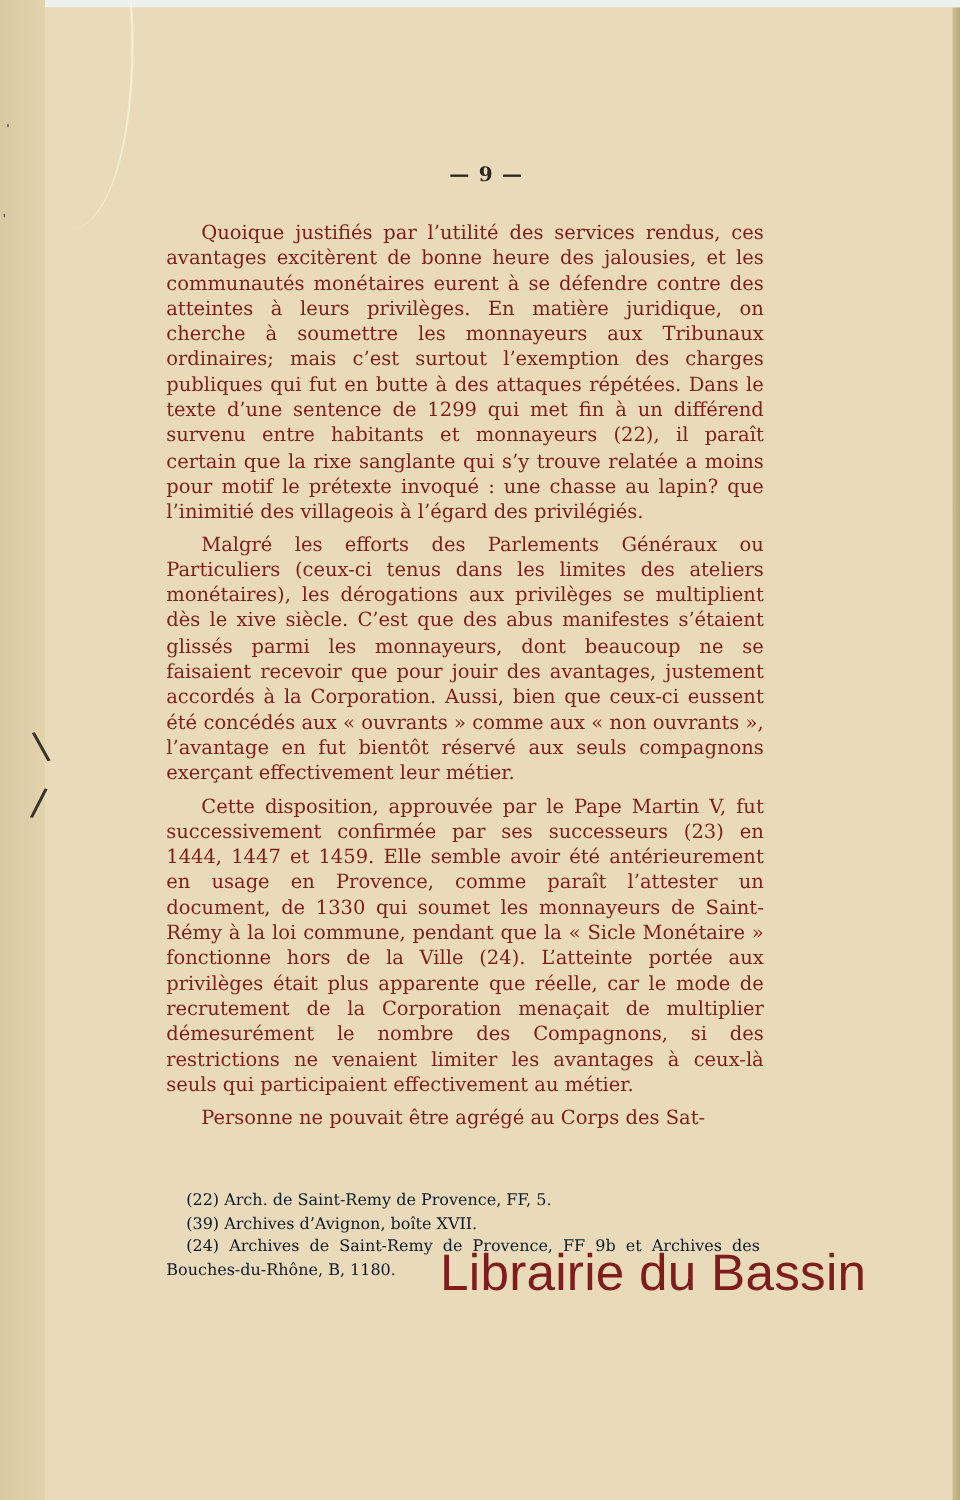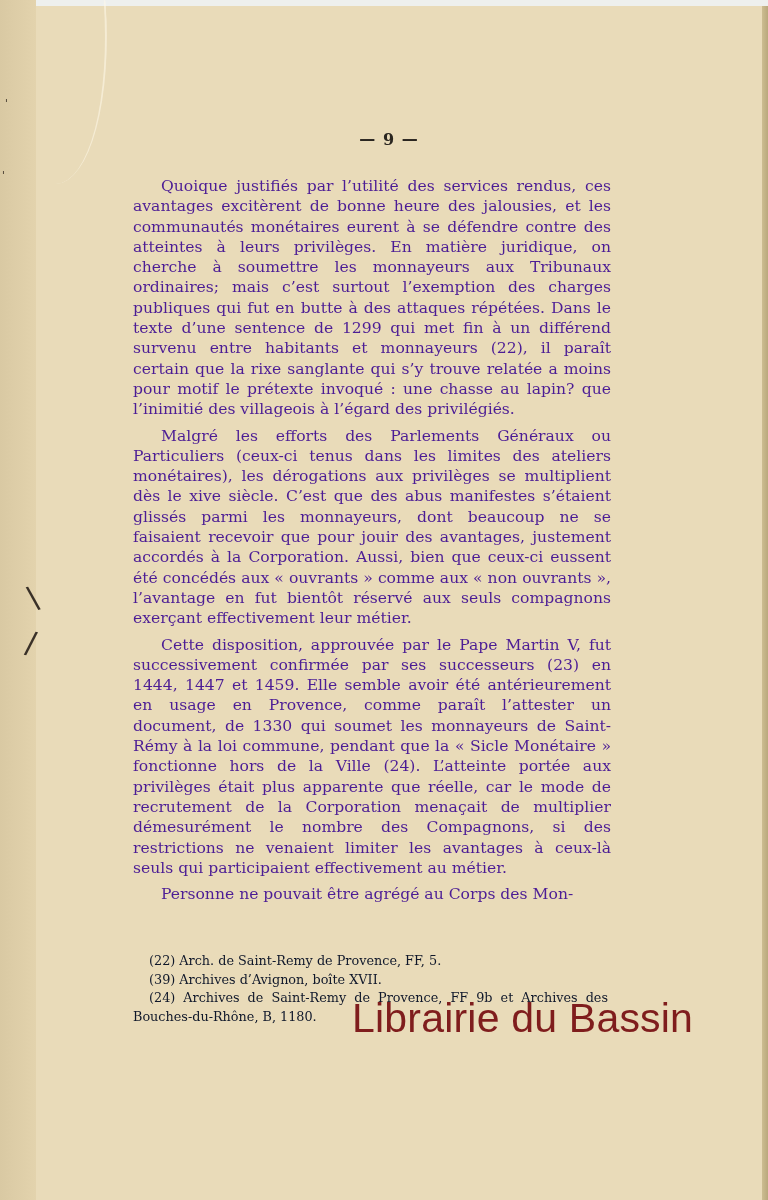--- a/index.html
+++ b/index.html
@@ -31,21 +31,21 @@
     border-radius: 0 0 100% 0;
     transform: rotate(-4deg);
   }
   .page-number {
     position: absolute; top: 130px; left: 0; width: 768px; padding-left: 5px;
     text-align: center; font-size: 16px; font-weight: bold; color: #2a2620;
     letter-spacing: 1px;
   }
   .body-text {
     position: absolute; left: 133px; top: 176px; width: 478px;
-    color: #4c1d95; font-size: 15.6px; line-height: 20.3px;
+    color: #7f1d1d; font-size: 15.6px; line-height: 20.3px;
     text-align: justify;
   }
   .body-text p { margin: 0 0 6px 0; text-indent: 28px; }
   .footnotes {
     position: absolute; left: 133px; top: 952px; width: 475px;
     color: #0f172a; font-size: 12.8px; line-height: 18.5px;
   }
   .footnote { margin: 0; text-indent: 16px; text-align: justify; }
   .watermark {
     position: absolute; left: 352px; top: 995px;
@@ -74,21 +74,21 @@
 <span class="margin-mark tick-b">'</span>
 <span class="margin-mark mark-1">\</span>
 <span class="margin-mark mark-2">/</span>
 
 <div class="page-number">— 9 —</div>
 
 <div class="body-text">
   <p>Quoique justifiés par l’utilité des services rendus, ces avantages excitèrent de bonne heure des jalousies, et les communautés monétaires eurent à se défendre contre des atteintes à leurs privilèges. En matière juridique, on cherche à soumettre les monnayeurs aux Tribunaux ordinaires; mais c’est surtout l’exemption des charges publiques qui fut en butte à des attaques répétées. Dans le texte d’une sentence de 1299 qui met fin à un différend survenu entre habitants et monnayeurs (22), il paraît certain que la rixe sanglante qui s’y trouve relatée a moins pour motif le prétexte invoqué : une chasse au lapin? que l’inimitié des villageois à l’égard des privilégiés.</p>
   <p>Malgré les efforts des Parlements Généraux ou Particuliers (ceux-ci tenus dans les limites des ateliers monétaires), les dérogations aux privilèges se multiplient dès le xive siècle. C’est que des abus manifestes s’étaient glissés parmi les monnayeurs, dont beaucoup ne se faisaient recevoir que pour jouir des avantages, justement accordés à la Corporation. Aussi, bien que ceux-ci eussent été concédés aux « ouvrants » comme aux « non ouvrants », l’avantage en fut bientôt réservé aux seuls compagnons exerçant effectivement leur métier.</p>
   <p>Cette disposition, approuvée par le Pape Martin V, fut successivement confirmée par ses successeurs (23) en 1444, 1447 et 1459. Elle semble avoir été antérieurement en usage en Provence, comme paraît l’attester un document, de 1330 qui soumet les monnayeurs de Saint-Rémy à la loi commune, pendant que la « Sicle Monétaire » fonctionne hors de la Ville (24). L’atteinte portée aux privilèges était plus apparente que réelle, car le mode de recrutement de la Corporation menaçait de multiplier démesurément le nombre des Compagnons, si des restrictions ne venaient limiter les avantages à ceux-là seuls qui participaient effectivement au métier.</p>
-  <p>Personne ne pouvait être agrégé au Corps des Mon-</p>
+  <p>Personne ne pouvait être agrégé au Corps des Sat-</p>
 </div>
 
 <div class="footnotes">
   <p class="footnote">(22) Arch. de Saint-Remy de Provence, FF, 5.</p>
   <p class="footnote">(39) Archives d’Avignon, boîte XVII.</p>
   <p class="footnote">(24) Archives de Saint-Remy de Provence, FF 9b et Archives des Bouches-du-Rhône, B, 1180.</p>
 </div>
 
 <div class="watermark" style="color: #7f1d1d;">Librairie du Bassin</div>
 

